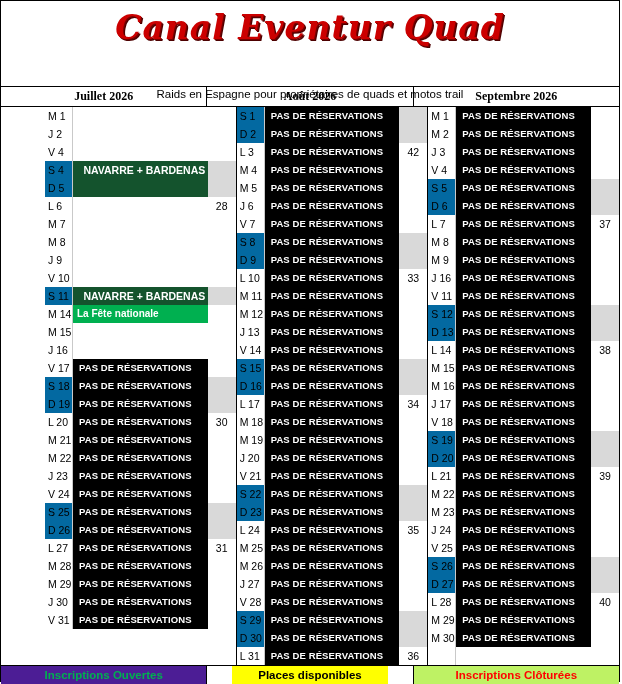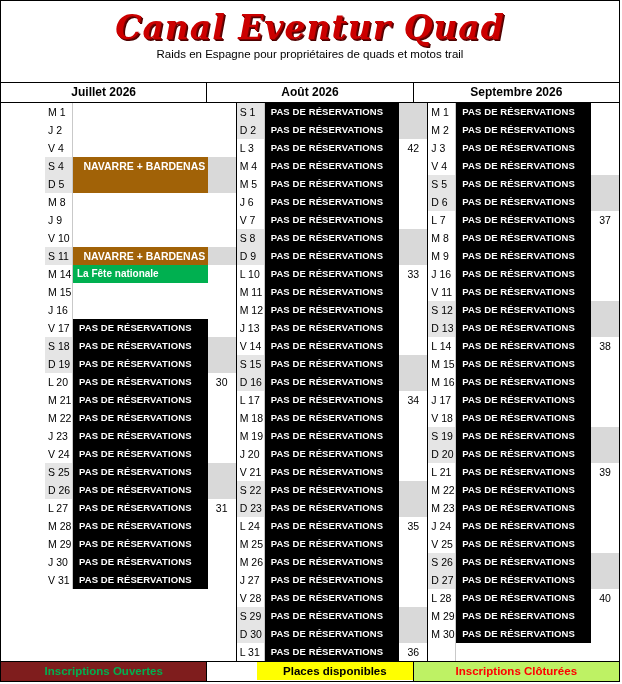--- a/index.html
+++ b/index.html
@@ -19,20 +19,21 @@
     display:flex;flex-direction:column;
   }
   
   .header{
     height:86px;
     border-bottom:1px solid #000;
     box-sizing:border-box;
     display:flex;flex-direction:column;
     align-items:center;justify-content:flex-start;
     padding-top:6px;
+    gap:40px;
   }
   .logo{
     font-family:"DejaVu Serif", serif;
     font-style:italic;
     font-weight:bold;
     font-size:33px;
     color:#cc0000;
     letter-spacing:1px;
     text-shadow:1px 1px 0 #7a0000, 2px 2px 0 #4d0000;
     line-height:1.25;
@@ -50,20 +51,21 @@
     border-bottom:1px solid #000;
     box-sizing:border-box;
   }
   .month-title{
     font-weight:bold;
     font-size:12px;
     text-align:center;
     line-height:19px;
     border-right:1px solid #000;
     box-sizing:border-box;
+    font-family:Liberation Serif, serif;
   }
   .month-title:last-child{border-right:none;}
   .col-jul{width:207px;}
   .col-aou{width:207px;}
   .col-sep{width:206px;}
   
   .body{
     flex:1;
     display:flex;
     margin-left:44px;
@@ -102,26 +104,26 @@
   }
   .c-wk{
     width:28px;
     flex:0 0 28px;
     font-size:10.5px;
     line-height:18px;
     text-align:center;
     box-sizing:border-box;
   }
   
-  .st-grey .c-day{background:#e5e5e5;}
+  .st-grey .c-day{background:#0369a1;}
   .st-grey .c-wk{background:#d9d9d9;}
   .st-white .c-day{background:#ffffff;}
   .lab-empty{background:#ffffff;}
   .lab-green{
-    background:#a16207;
+    background:#14532d;
     color:#ffffff;
     font-weight:bold;
     text-align:center;
     font-size:10.5px;
     padding-left:8px;
   }
   .lab-greenleft{
     background:#00b050;
     color:#ffffff;
     font-weight:bold;
@@ -148,22 +150,22 @@
   }
   .lg{
     box-sizing:border-box;
     font-weight:bold;
     font-size:11.5px;
     text-align:center;
     line-height:19px;
     border-right:1px solid #000;
   }
   .lg:last-child{border-right:none;}
-  .lg-open{width:207px;background:#7f1d1d;color:#00b050;}
-  .lg-avail{width:207px;background:#ffffff;color:#000;text-align:right;}
+  .lg-open{width:207px;background:#4c1d95;color:#00b050;}
+  .lg-avail{width:207px;background:#ffffff;color:#000;}
   .lg-avail .chip{
     display:inline-block;background:#ffff00;color:#000;
     padding:0 26px;line-height:18px;
   }
   .lg-closed{width:206px;background:#bef264;color:#ff0000;}
 </style>
 </head>
 <body>
 
 <div class="page">
@@ -200,20 +202,30 @@
           <div class="c-day">S  4</div>
           <div class="c-lab lab-green">NAVARRE + BARDENAS</div>
           <div class="c-wk wk-grey"></div>
         </div>
         <div class="row st-grey">
           <div class="c-day">D  5</div>
           <div class="c-lab lab-green"></div>
           <div class="c-wk wk-grey"></div>
         </div>
         <div class="row st-white">
+          <div class="c-day">L  6</div>
+          <div class="c-lab lab-empty"></div>
+          <div class="c-wk wk-white">28</div>
+        </div>
+        <div class="row st-white">
+          <div class="c-day">M  7</div>
+          <div class="c-lab lab-empty"></div>
+          <div class="c-wk wk-white"></div>
+        </div>
+        <div class="row st-white">
           <div class="c-day">M  8</div>
           <div class="c-lab lab-empty"></div>
           <div class="c-wk wk-white"></div>
         </div>
         <div class="row st-white">
           <div class="c-day">J  9</div>
           <div class="c-lab lab-empty"></div>
           <div class="c-wk wk-white"></div>
         </div>
         <div class="row st-white">

